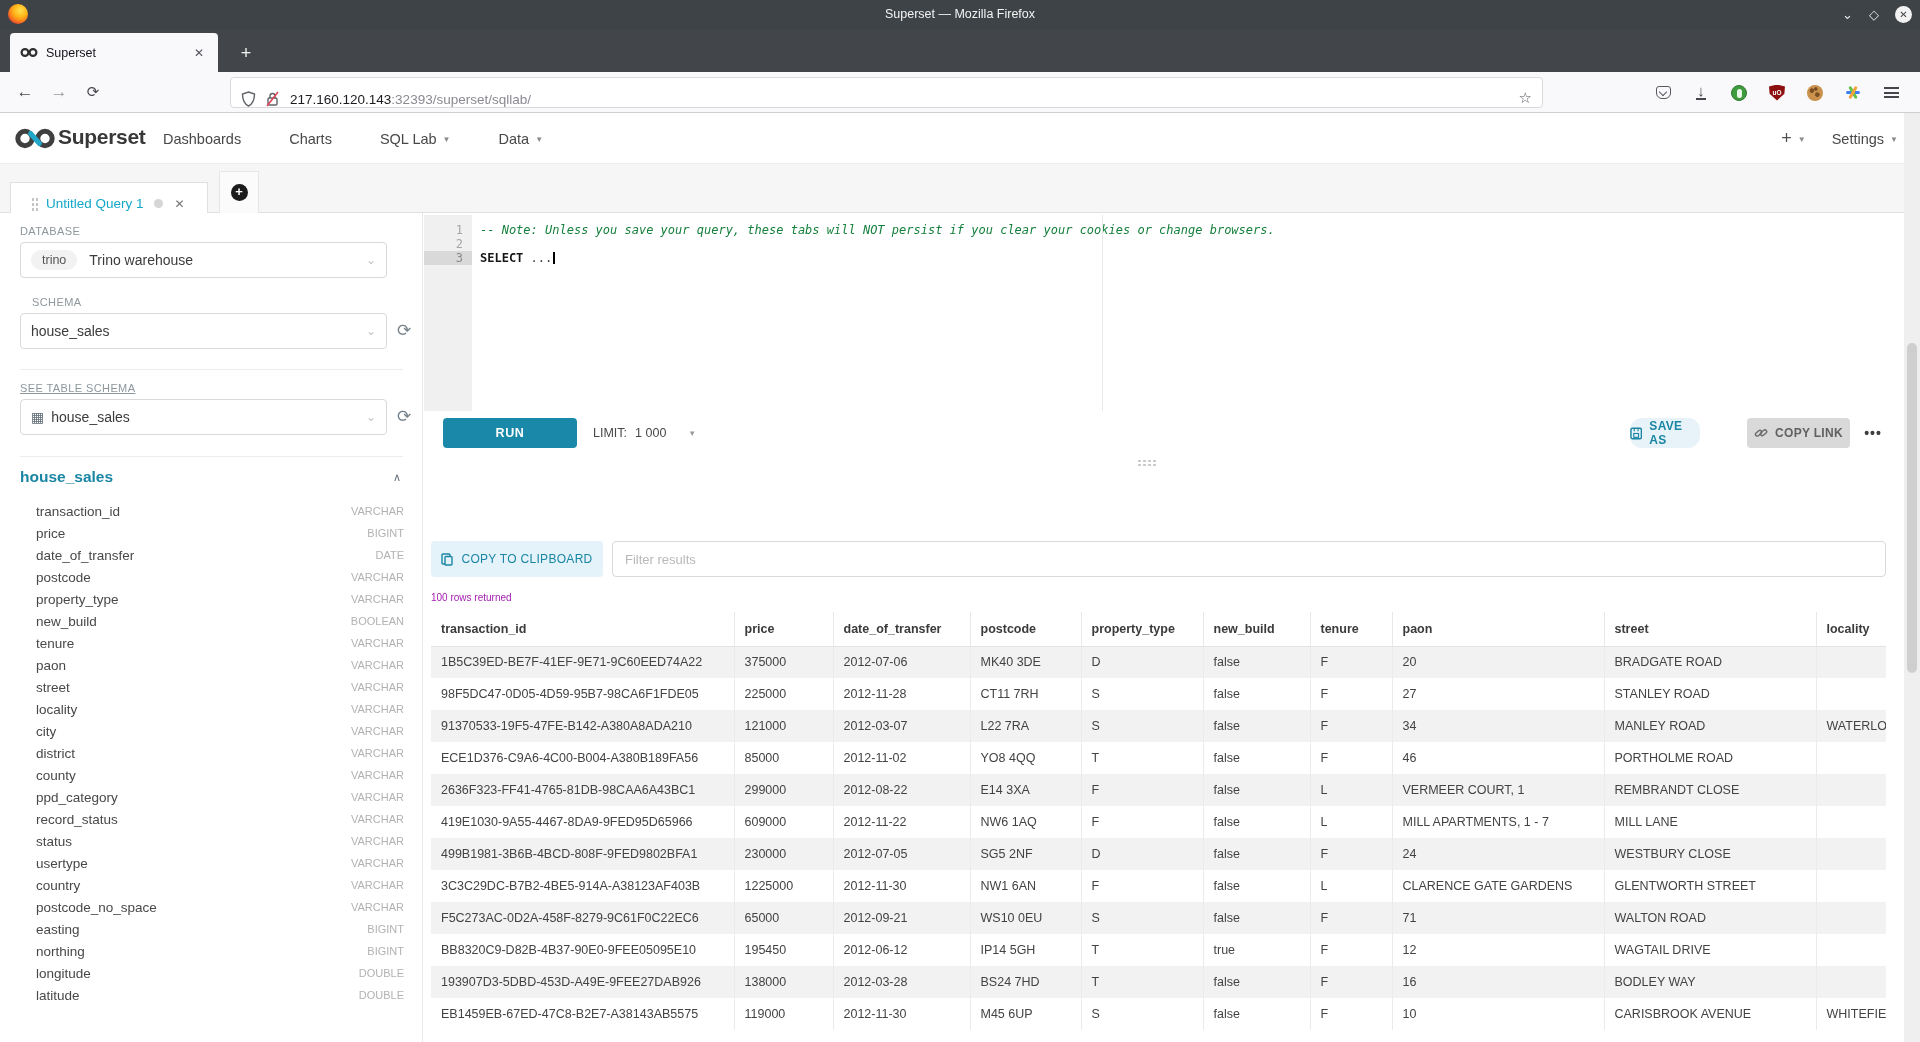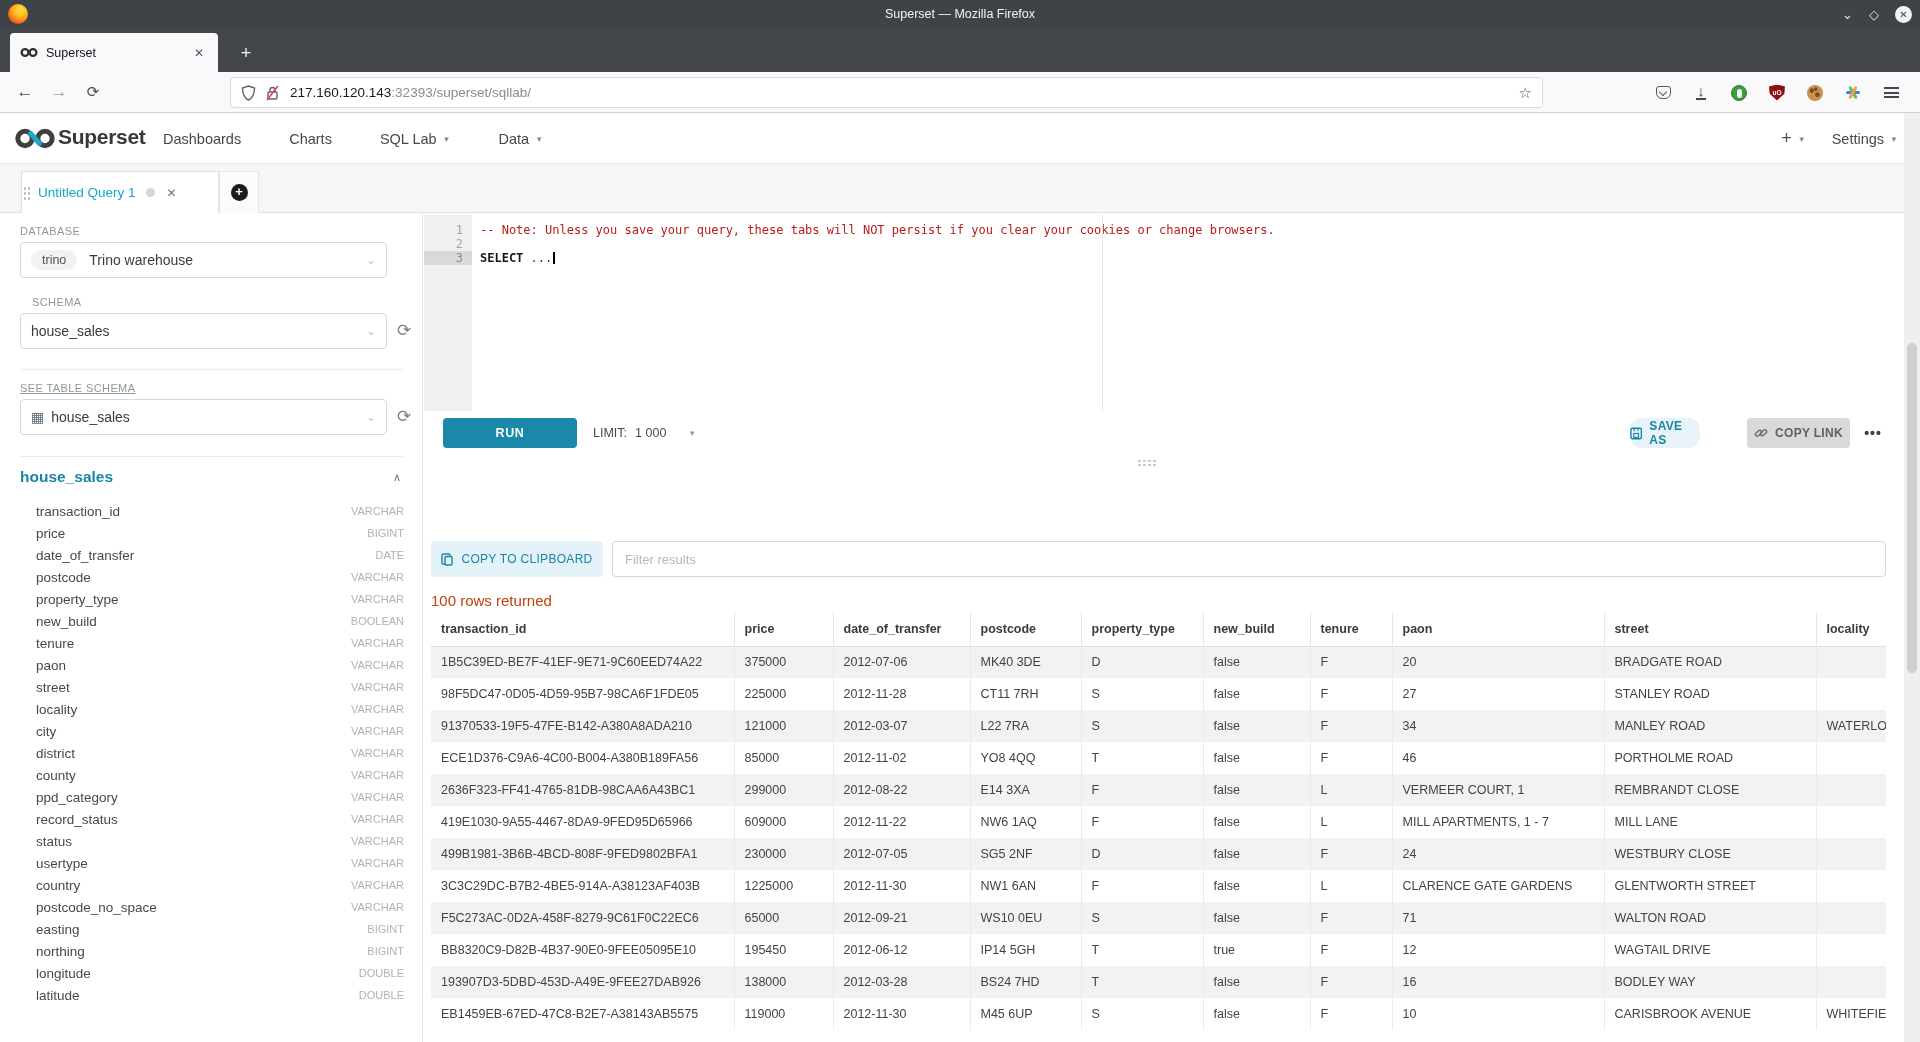--- a/index.html
+++ b/index.html
@@ -27,21 +27,21 @@
   .newtab-btn { position:absolute; left:232px; top:10px; width:28px; height:28px; color:#f1f1f1; font-size:18px;
                 display:flex; align-items:center; justify-content:center; border-radius:4px; font-weight:300; }
 
   
   .urlrow { position:absolute; left:0; top:72px; width:1920px; height:41px; background:#f9f9fb; border-bottom:1px solid #d0d0d4;
             display:flex; align-items:center; }
   .navbtn { color:#4a4a4f; font-size:17px; width:34px; text-align:center; }
   .navbtn.back { margin-left:8px; }
   .navbtn.reload { font-size:15px; }
   .urlfield { position:absolute; left:230px; top:5px; width:1313px; height:31px; background:#ffffff; border:1px solid #dadade;
-              border-radius:4px; display:flex; align-items:center; padding:0 10px; }
+              border-radius:4px; display:flex; align-items:flex-end; padding:0 10px; }
   .shield-ico svg, .lock-ico svg { display:block; }
   .url-text { margin-left:10px; font-size:13.5px; }
   .url-host { color:#1b1b1f; }
   .url-path { color:#8a8a92; }
   .url-star { margin-left:auto; color:#55555f; font-size:15px; }
   .bar-icons { position:absolute; right:20px; top:0; height:41px; display:flex; align-items:center; gap:20px; }
   .bi { width:18px; height:18px; display:flex; align-items:center; justify-content:center; position:relative; }
   .pocket { width:15px; height:13px; border:1.6px solid #58585f; border-radius:3px 3px 6px 6px; position:relative; }
   .pocket:after { content:""; position:absolute; left:3px; top:2px; width:5px; height:5px; border-right:1.6px solid #58585f;
                   border-bottom:1.6px solid #58585f; transform:rotate(45deg); }
@@ -68,22 +68,22 @@
   .ss-brand { position:absolute; left:58px; top:12px; font-size:21px; font-weight:bold; color:#383838; letter-spacing:-0.3px; }
   .ss-links { position:absolute; left:163px; top:0; height:51px; display:flex; align-items:center; gap:48px; }
   .ss-link { font-size:14.5px; color:#484848; }
   .caret { display:inline-block; margin-left:6px; color:#8a8a8a; font-size:8px; vertical-align:2px; }
   .ss-right { position:absolute; right:22px; top:0; height:51px; display:flex; align-items:center; gap:26px; }
   .ss-plus { font-size:18px; color:#505050; font-weight:400; }
   .ss-settings { font-size:14.5px; color:#484848; }
 
   
   .qtabrow { position:absolute; left:0; top:164px; width:1920px; height:49px; background:#f6f6f6; border-bottom:1px solid #e0e0e0; }
-  .qtab { position:absolute; left:10px; top:7px; width:198px; height:42px; background:#fff; border:1px solid #e0e0e0;
-          border-bottom:none; display:flex; align-items:center; padding:0 1px;margin-left:11px; }
+  .qtab { position:absolute; left:10px; top:18px; width:198px; height:42px; background:#fff; border:1px solid #e0e0e0;
+          border-bottom:none; display:flex; align-items:center; padding:0 20px; }
   .qtab-grip { width:7px; height:14px; margin-right:8px;
                background-image:radial-gradient(circle, #c2c2c2 1.1px, transparent 1.4px);
                background-size:4px 5px; }
   .qtab-label { font-size:13.5px; color:#13a8c8; }
   .qtab-dot { width:9px; height:9px; border-radius:50%; background:#d6d6d6; margin-left:10px; }
   .qtab-close { margin-left:12px; color:#737373; font-size:12px; }
   .qtab-plus { position:absolute; left:219px; top:7px; width:40px; height:42px; background:#fbfbfb; border:1px solid #e6e6e6;
                border-bottom:none; display:flex; align-items:center; justify-content:center; }
   .plus-circle { width:17px; height:17px; border-radius:50%; background:#1c1c1c; color:#fff; font-size:13px; line-height:16px;
                  text-align:center; font-weight:bold; }
@@ -110,21 +110,21 @@
   .main { position:absolute; left:423px; top:213px; width:1497px; height:829px; background:#fff; }
 
   
   .editor { position:absolute; left:0; top:2px; width:1463px; height:196px; font-family:"DejaVu Sans Mono",monospace; font-size:12px; }
   .ed-gutter { position:absolute; left:1px; top:0; width:48px; height:196px; background:#f0f0f0; }
   .ed-ln { height:14px; line-height:14px; text-align:right; padding-right:9px; color:#a6a6a6; }
   .ed-gutter .pad { height:8px; }
   .ed-ln.active { background:#d9d9d9; color:#8a8a8a; }
   .ed-code { position:absolute; left:49px; top:0; right:0; height:196px; background:#fff; padding:8px 0 0 8px; }
   .ed-line { height:14px; line-height:14px; white-space:pre; }
-  .ed-comment { color:#b91c1c; }
+  .ed-comment { color:#15803d; font-style:italic; }
   .ed-kw { font-weight:bold; color:#161616; }
   .ed-rest { color:#3c3c3c; }
   .ed-cursor { display:inline-block; width:2px; height:12px; background:#000; vertical-align:-2px; margin-left:1px; }
   .print-margin { position:absolute; left:630px; top:0; width:1px; height:196px; background:#e9e9e9; }
 
   
   .run-btn { position:absolute; left:20px; top:205px; width:134px; height:30px; background:#1a88a8; border-radius:4px;
              color:#fff; font-size:12.5px; font-weight:bold; letter-spacing:0.6px; display:flex; align-items:center; justify-content:center; }
   .limit { position:absolute; left:170px; top:205px; height:30px; display:flex; align-items:center; gap:8px; font-size:12.5px; color:#484848; }
   .limit .caret { font-size:8px; color:#9a9a9a; margin-left:14px; }
@@ -149,21 +149,21 @@
   .stab.t2 { left:219px; color:#39435c; }
   .stab-underline { position:absolute; left:219px; top:38px; width:156px; height:3px; background:#39435c; }
 
   
   .copyclip-btn { position:absolute; left:8px; top:328px; width:172px; height:36px; background:#e4f2fa; border-radius:4px;
                   color:#1a86a4; font-size:12px; font-weight:normal; letter-spacing:0.3px;
                   display:flex; align-items:center; justify-content:center; gap:8px; }
   .filter-input { position:absolute; left:189px; top:328px; width:1274px; height:36px; border:1px solid #d9d9d9; border-radius:4px;
                   font-size:13px; padding:0 12px; color:#3b3b3b; font-family:"Liberation Sans","DejaVu Sans",sans-serif; }
   .filter-input::placeholder { color:#b8b8b8; }
-  .rows-returned { position:absolute; left:8px; top:379px; font-size:15px; color:#c2410c; }
+  .rows-returned { position:absolute; left:8px; top:379px; font-size:10px; color:#a21caf; }
 
   
   .rtable-wrap { position:absolute; left:8px; top:399px; width:1455px; }
   table.rtable { border-collapse:collapse; table-layout:fixed; width:1455px; }
   .rtable th { height:34px; font-size:12.5px; font-weight:bold; color:#3b3b3b; text-align:left; padding:0 10px;
                border-right:1px solid #e8e8e8; border-bottom:1px solid #e2e2e2; background:#fff; white-space:nowrap; overflow:hidden; }
   .rtable td { height:32px; font-size:12.5px; color:#434343; padding:0 10px; border-right:1px solid #ebebeb;
                white-space:nowrap; overflow:hidden; }
   .rtable th:last-child, .rtable td:last-child { border-right:none; }
   .rtable tbody tr:nth-child(odd) { background:#f2f2f2; }

